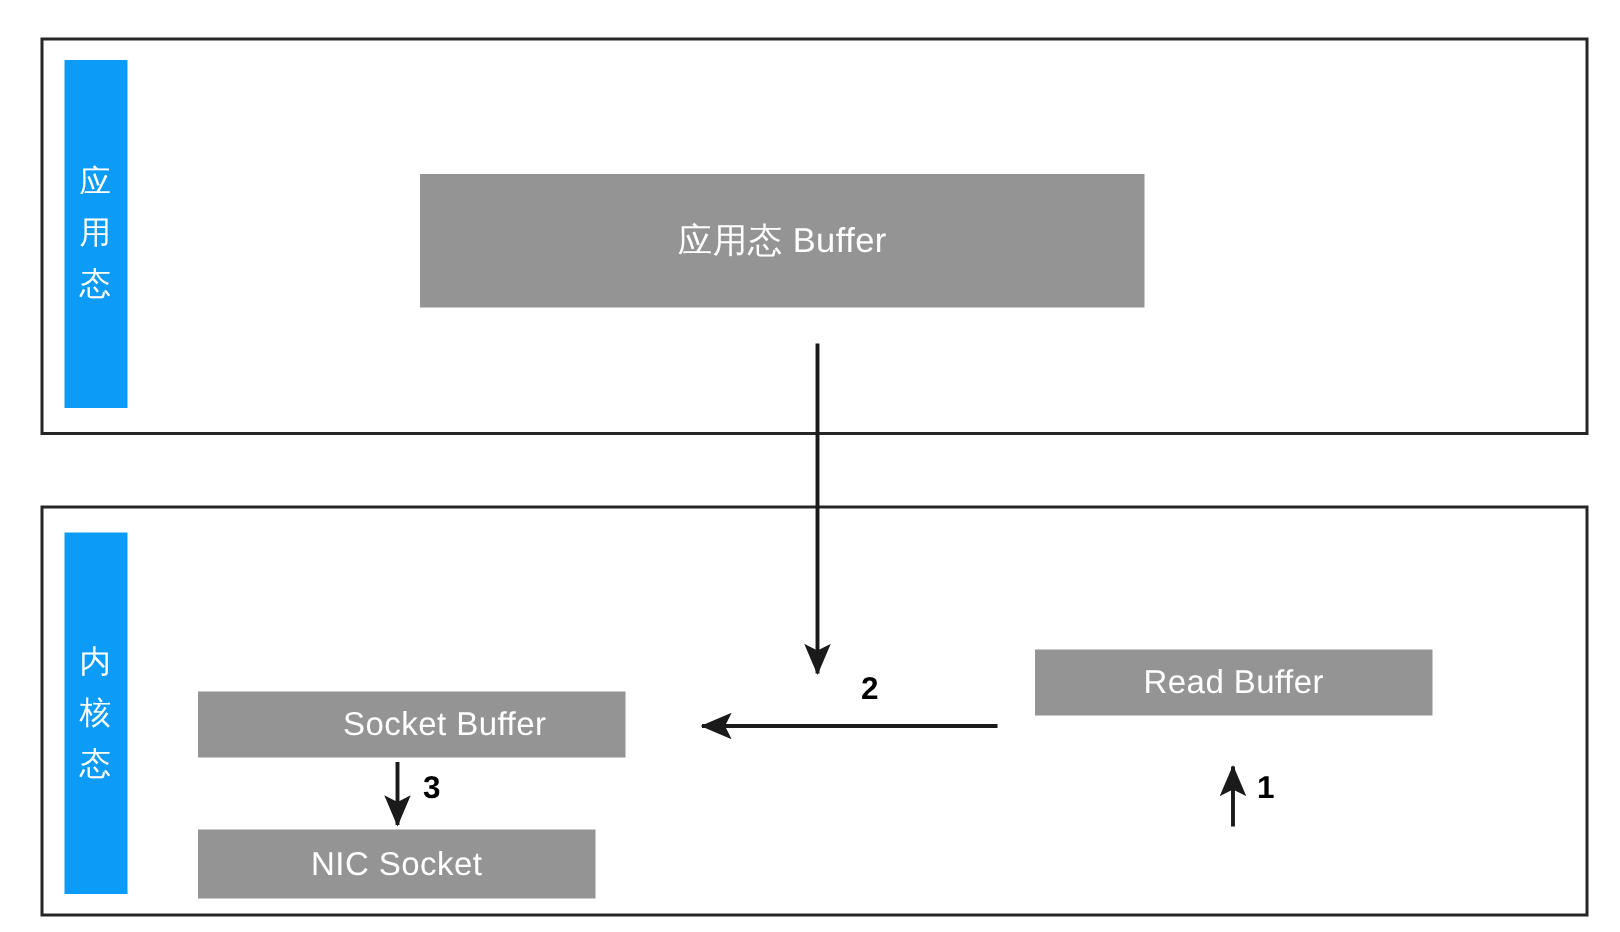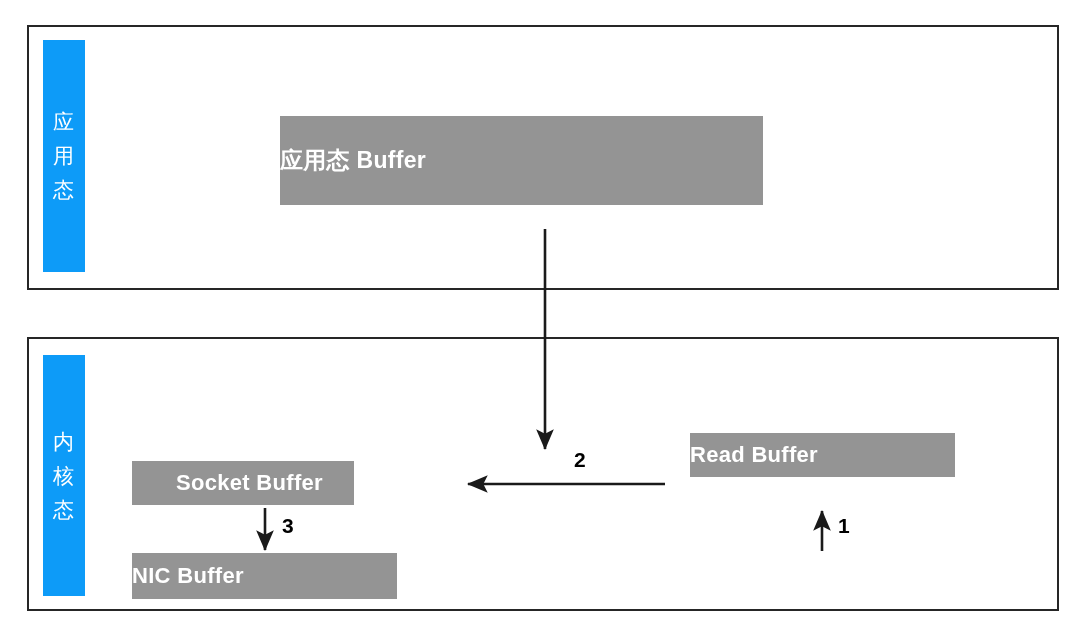--- a/index.html
+++ b/index.html
@@ -75,38 +75,38 @@
     height: 241px;
   }
 
   
   .gray-box {
     position: absolute;
     background: #949494;
     color: #ffffff;
     display: flex;
     align-items: center;
-    justify-content: flex-start;
+    justify-content: center;
     font-size: 22px;
-    font-weight: 700;
+    font-weight: 400;
     letter-spacing: 0.3px;
     box-sizing: border-box;
     user-select: none;
   }
   #box-app-buffer {
     left: 280px;
     top: 116px;
     width: 483px;
     height: 89px;
     font-size: 23px;
   }
   #box-socket-buffer {
     left: 132px;
     top: 461px;
-    width: 222px;
+    width: 285px;
     height: 44px;
     padding-left: 44px;
   }
   #box-nic-buffer {
     left: 132px;
     top: 553px;
     width: 265px;
     height: 46px;
   }
   #box-read-buffer {
@@ -176,21 +176,21 @@
     <span class="ch">内</span>
     <span class="ch">核</span>
     <span class="ch">态</span>
   </div>
 
   <div class="gray-box" id="box-socket-buffer">
     <span>Socket Buffer</span>
   </div>
 
   <div class="gray-box" id="box-nic-buffer">
-    <span>NIC Buffer</span>
+    <span>NIC Socket</span>
   </div>
 
   <div class="gray-box" id="box-read-buffer">
     <span>Read Buffer</span>
   </div>
 
 
   <svg id="arrows" viewBox="0 0 1080 621">
     <defs>
       <marker id="ah" markerWidth="10" markerHeight="10" refX="7.6" refY="3.4" orient="auto" markerUnits="strokeWidth">

